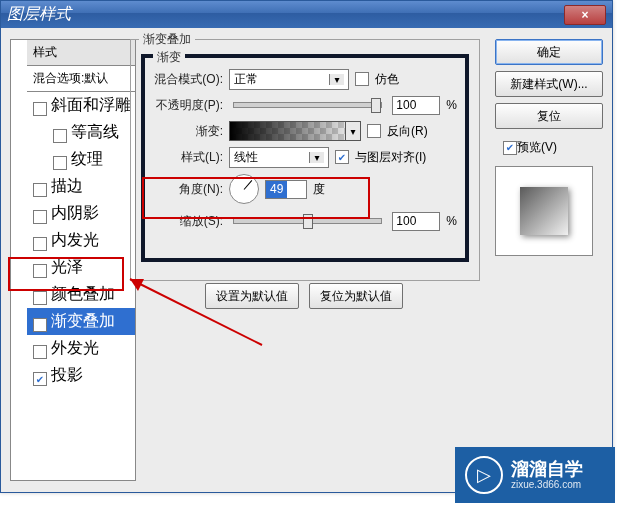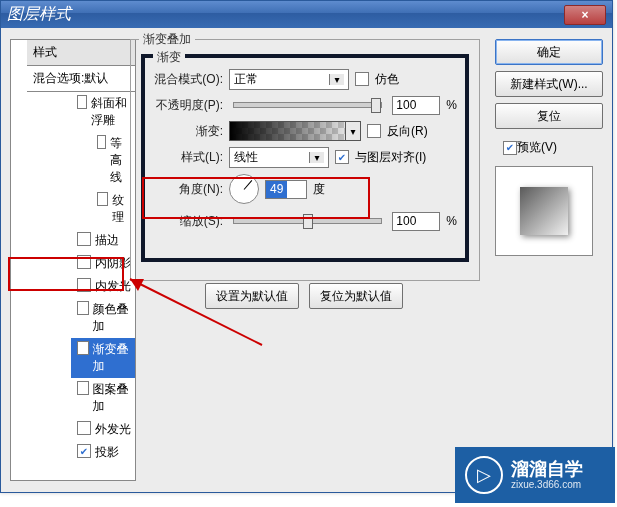--- a/index.html
+++ b/index.html
@@ -62,25 +62,24 @@
     padding: 4px 6px;
   }
   .styles-sub {
     border-bottom: 1px solid #888;
     padding: 4px 6px;
     background: #fff;
   }
   .style-item {
     padding: 3px 4px 3px 6px;
     display: flex;
-    align-items: flex-start;
+    align-items: flex-end;
     gap: 4px;
-    font-size: 12px;
+    font-size: 16px;
     color: #000;
-    margin-left: 44px;
   }
   .style-item.indent { padding-left: 26px; }
   .style-item.active {
     background: #2f6fd0;
     color: #fff;
   }
   .cb {
     width: 12px; height: 12px;
     border: 1px solid #7a7a7a;
     background: #fff;
@@ -319,29 +318,29 @@
           <div class="style-item">
             <span class="cb"></span>
             <span>内阴影</span>
           </div>
           <div class="style-item">
             <span class="cb"></span>
             <span>内发光</span>
           </div>
           <div class="style-item">
             <span class="cb"></span>
+            <span>光泽</span>
+          </div>
+          <div class="style-item">
+            <span class="cb"></span>
             <span>颜色叠加</span>
           </div>
           <div class="style-item active">
             <span class="cb checked"></span>
             <span>渐变叠加</span>
-          </div>
-          <div class="style-item">
-            <span class="cb"></span>
-            <span>图案叠加</span>
           </div>
           <div class="style-item">
             <span class="cb"></span>
             <span>外发光</span>
           </div>
           <div class="style-item">
             <span class="cb checked"></span>
             <span>投影</span>
           </div>
         </div>

